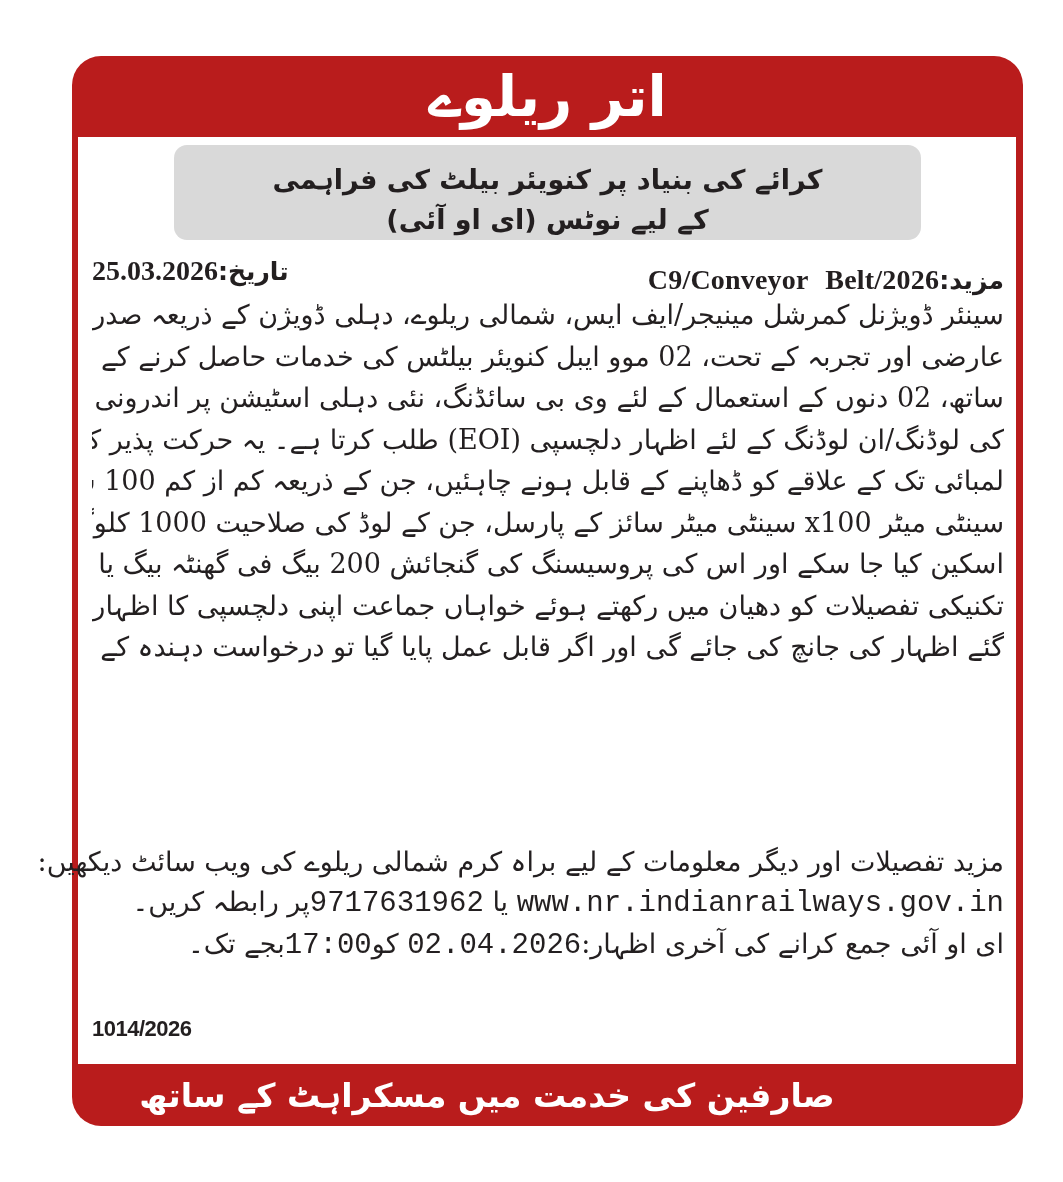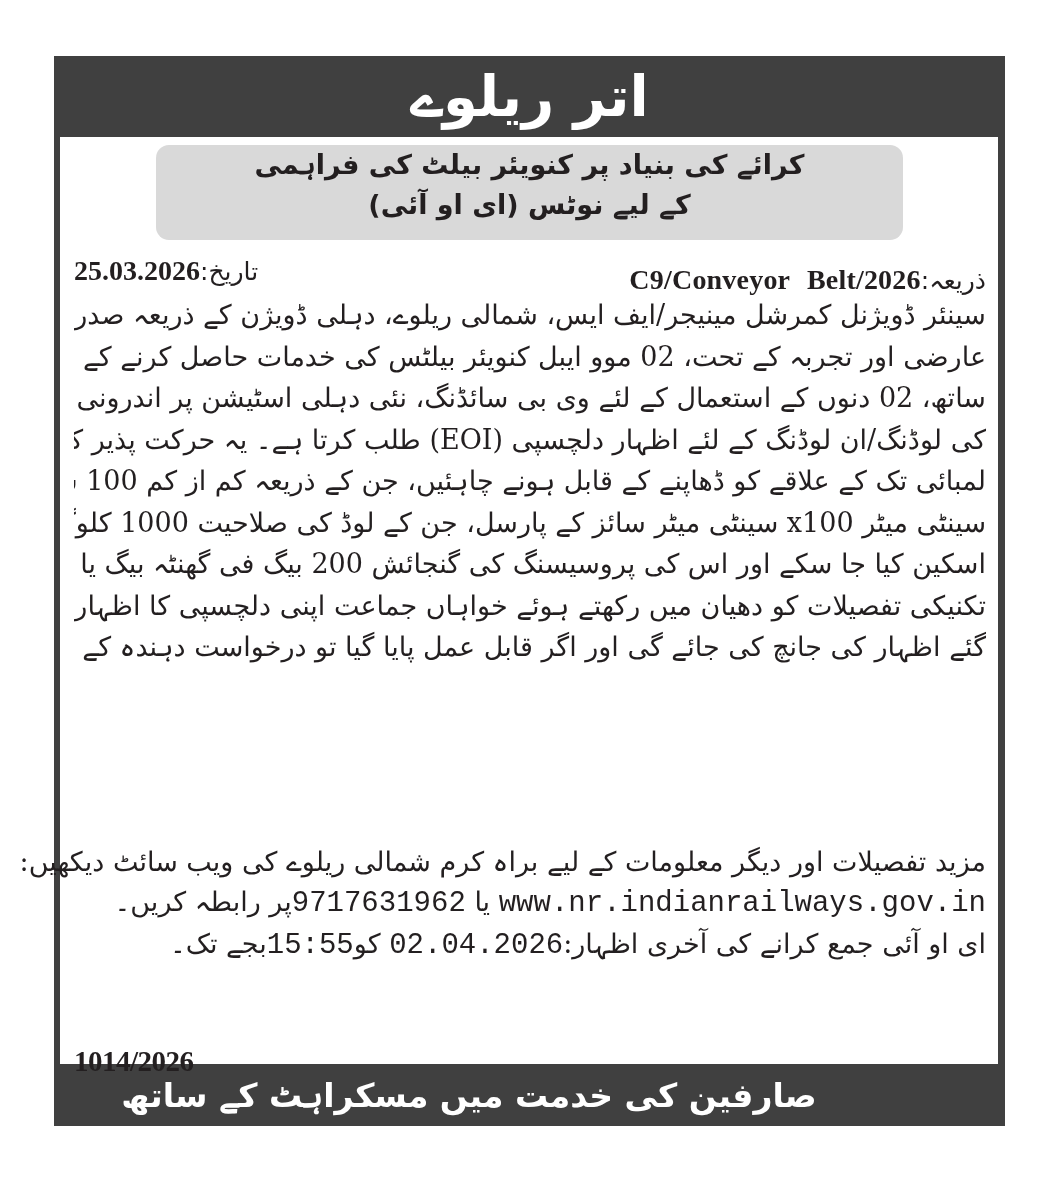--- a/index.html
+++ b/index.html
@@ -9,25 +9,26 @@
     }
     body {
       width: 1063px;
       height: 1182px;
       position: relative;
       font-family: "DejaVu Sans", sans-serif;
       color: #231f20;
     }
     .frame {
       position: absolute;
-      left: 54px;
+      left: 72px;
       top: 56px;
       width: 951px;
       height: 1070px;
-      background: #404040;
+      background: #b91c1c;
+      border-radius: 29px;
     }
     .header-bar {
       position: absolute;
       left: 0;
       top: 0;
       width: 951px;
       height: 81px;
       display: flex;
       align-items: center;
       justify-content: center;
@@ -53,21 +54,21 @@
       position: absolute;
       left: 96px;
       top: 8px;
       width: 747px;
       height: 95px;
       background: #d9d9d9;
       border-radius: 13px;
       display: flex;
       flex-direction: column;
       align-items: center;
-      justify-content: flex-start;
+      justify-content: flex-end;
       direction: rtl;
     }
     .title-line {
       font-family: "DejaVu Sans", sans-serif;
       font-weight: bold;
       font-size: 27px;
       line-height: 40px;
       color: #231f20;
       white-space: nowrap;
     }
@@ -83,21 +84,21 @@
       direction: rtl;
     }
     .ref-group {
       display: flex;
       align-items: baseline;
       direction: rtl;
       white-space: nowrap;
     }
     .ref-label {
       font-family: "DejaVu Sans", sans-serif;
-      font-weight: normal;
+      font-weight: bold;
       font-size: 25px;
     }
     .ref-value {
       font-family: "Liberation Serif", serif;
       font-weight: bold;
       font-size: 28px;
       direction: ltr;
       unicode-bidi: isolate;
     }
     .ref-number .ref-value {
@@ -150,27 +151,26 @@
     .latin {
       font-family: Liberation Mono, monospace;
       direction: ltr;
       unicode-bidi: isolate;
       font-size: 29px;
     }
     .ad-code {
       position: absolute;
       left: 14px;
       top: 872px;
-      font-family: Liberation Serif, serif;
-      font-weight: bold;
-      font-size: 29px;
+      font-family: Liberation Sans, sans-serif;
+      font-weight: bold;
+      font-size: 22px;
       line-height: 40px;
       color: #231f20;
       letter-spacing: -0.5px;
-      margin-top: 32px;
     }
     .footer-bar {
       position: absolute;
       left: 0;
       top: 1008px;
       width: 830px;
       height: 62px;
       display: flex;
       align-items: center;
       justify-content: center;
@@ -195,21 +195,21 @@
 
   <div class="content">
 
     <div class="title-box">
       <div class="title-line">کرائے کی بنیاد پر کنویئر بیلٹ کی فراہمی</div>
       <div class="title-line">کے لیے نوٹس (ای او آئی)</div>
     </div>
 
     <div class="ref-row">
       <div class="ref-group ref-number">
-        <span class="ref-label">ذریعہ:</span>
+        <span class="ref-label">مزید:</span>
         <span class="ref-value">C9/Conveyor Belt/2026</span>
       </div>
       <div class="ref-group ref-date">
         <span class="ref-label">تاریخ:</span>
         <span class="ref-value">25.03.2026</span>
       </div>
     </div>
 
     <div class="body-text">
       <span class="body-line">سینئر ڈویژنل کمرشل مینیجر/ایف ایس، شمالی ریلوے، دہلی ڈویژن کے ذریعہ  صدر جمہوریہ ہند کی جانب سے</span>
@@ -225,21 +225,21 @@
 
     <div class="info-block">
       <span class="info-line justified">مزید تفصیلات اور دیگر معلومات کے لیے براہ کرم شمالی ریلوے کی ویب سائٹ دیکھیں:</span>
       <span class="info-line">
         <span class="latin">www.nr.indianrailways.gov.in</span>
         <span>یا</span>
         <span class="latin">9717631962</span><span>پر رابطہ کریں۔</span>
       </span>
       <span class="info-line">
         <span>ای او آئی  جمع کرانے کی آخری اظہار:</span><span class="latin">02.04.2026</span>
-        <span>کو</span><span class="latin">15:55</span><span>بجے تک۔</span>
+        <span>کو</span><span class="latin">17:00</span><span>بجے تک۔</span>
       </span>
     </div>
 
     <div class="ad-code">1014/2026</div>
 
   </div>
 
   <div class="footer-bar">
     <div class="footer-slogan">صارفین کی خدمت میں مسکراہٹ کے ساتھ</div>
   </div>

